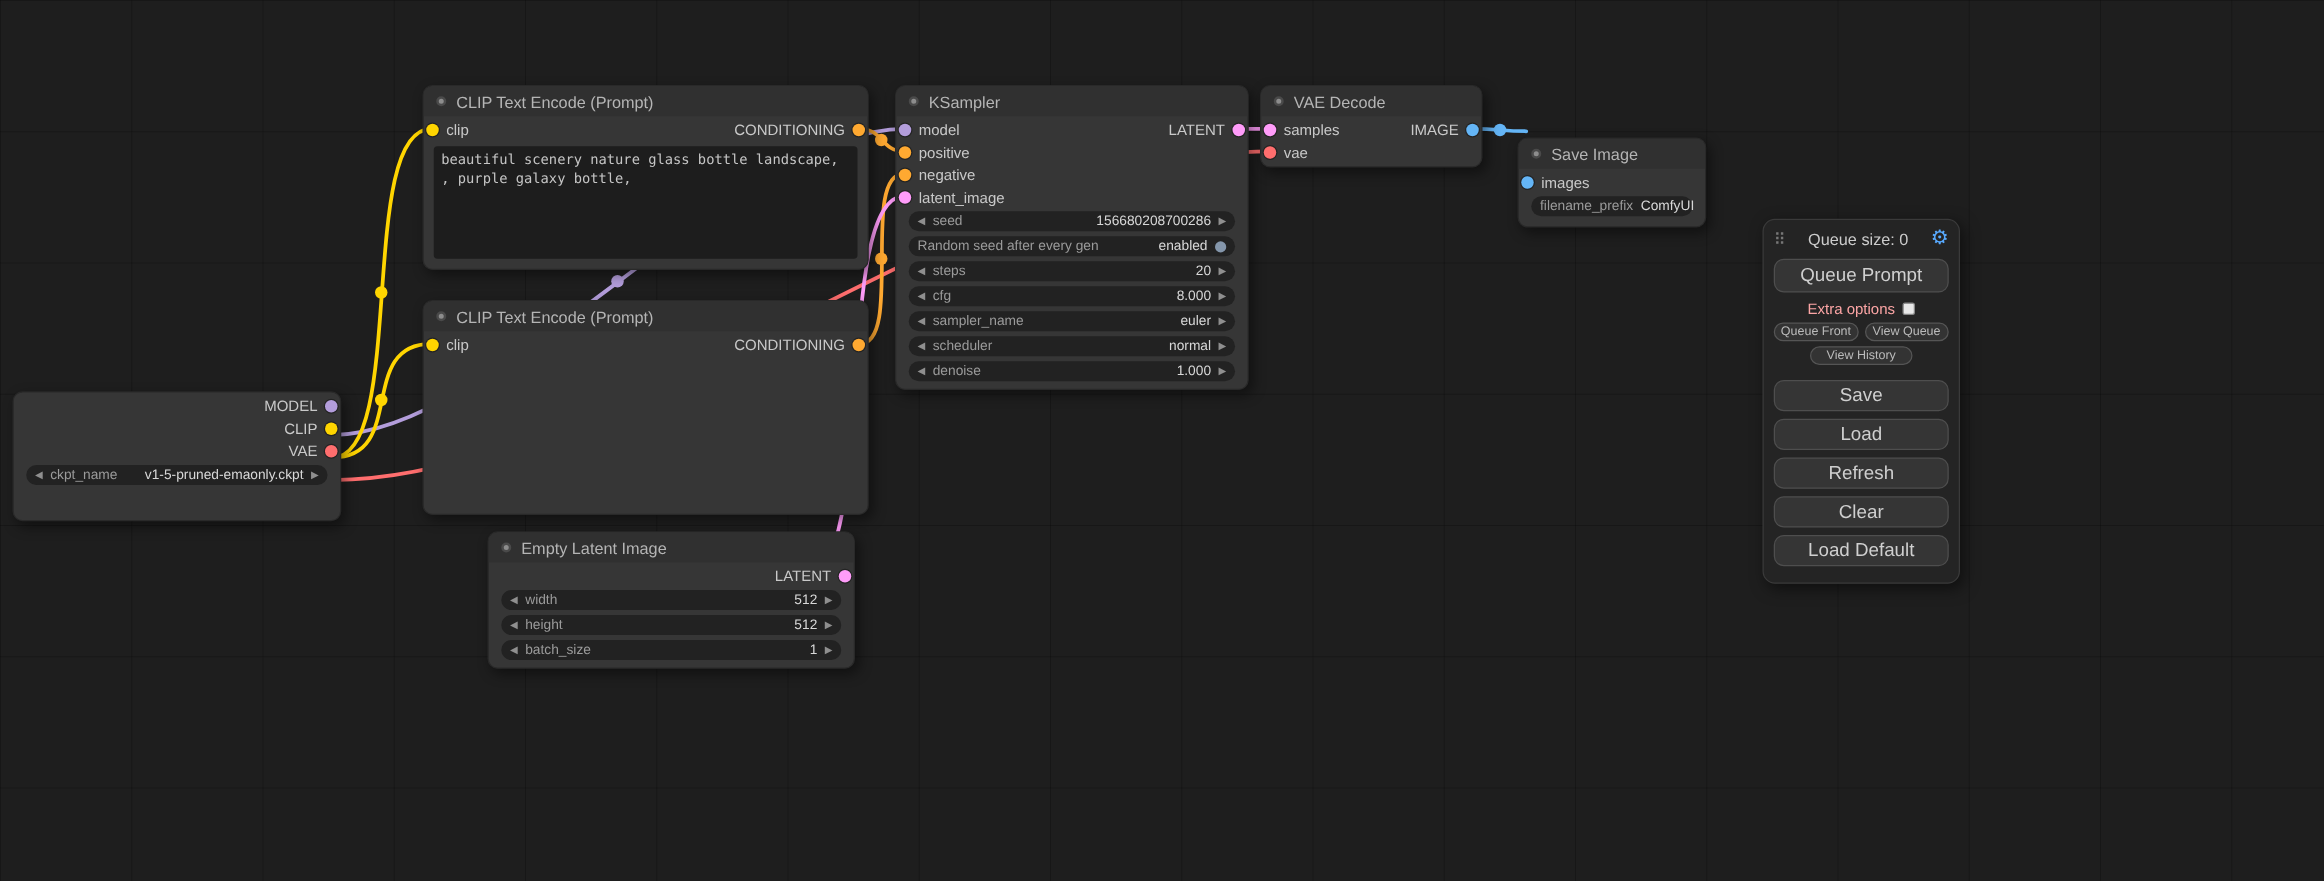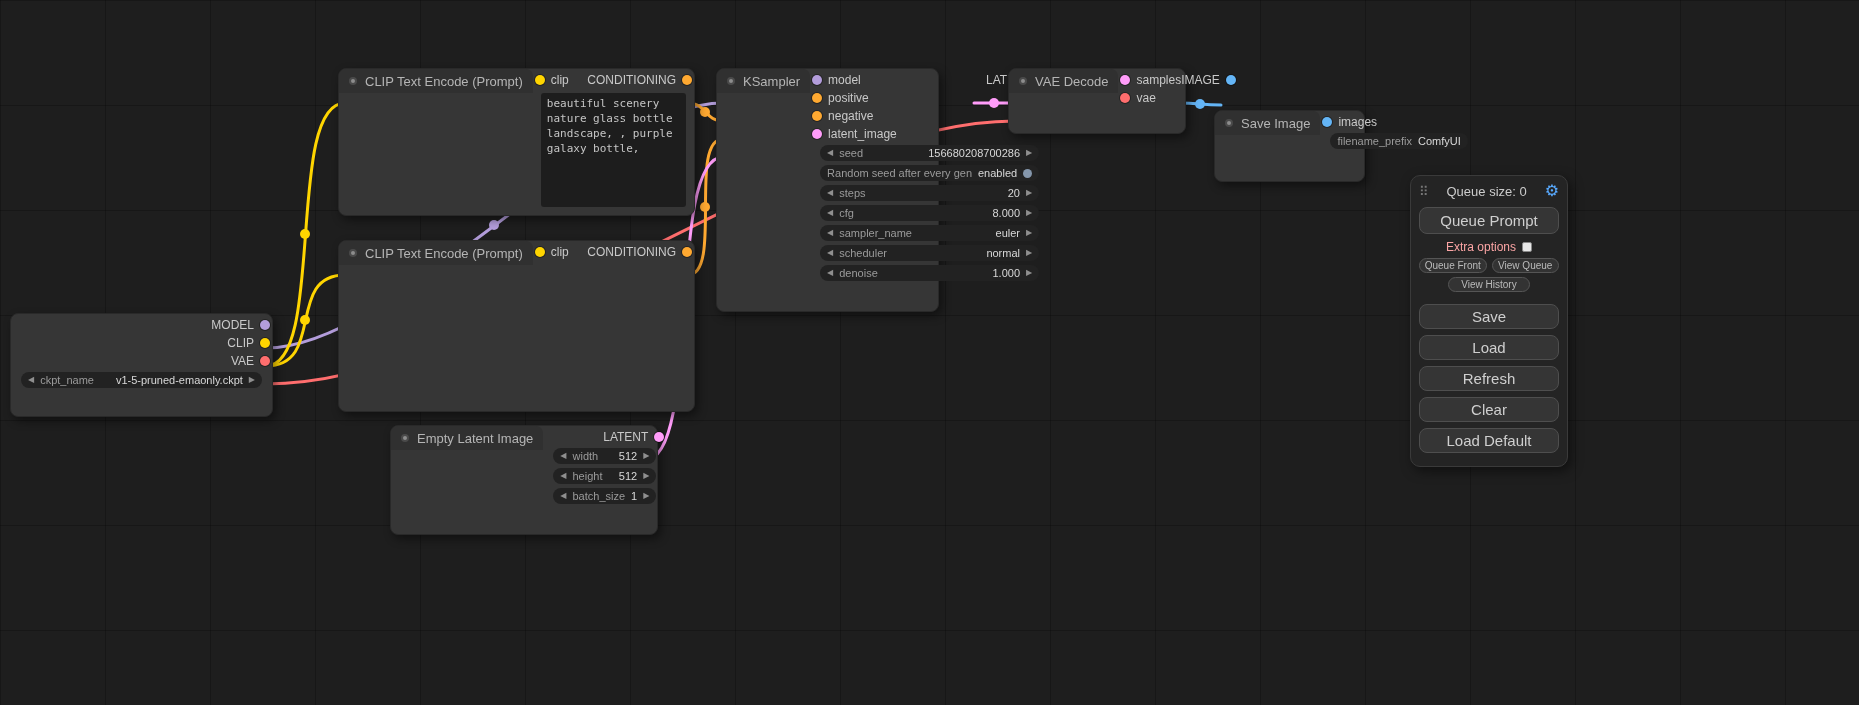--- a/index.html
+++ b/index.html
@@ -19,21 +19,21 @@
   #wires { position: absolute; left: 0; top: 0; z-index: 1; }
   .wire { fill: none; stroke-width: 3; stroke-linecap: round; }
 
   
   .node {
     position: absolute; z-index: 2;
     background: #363636;
     border: 1px solid #292929;
     border-radius: 8px;
     box-shadow: 3px 4px 10px rgba(0,0,0,0.45);
-    display: flex; flex-direction: row;
+    display: flex; flex-direction: column;
   }
   .node-title {
     flex: 0 0 24px; height: 24px;
     background: #303030;
     border-radius: 7px 7px 0 0;
     display: flex; align-items: center; gap: 8px;
     padding: 0 10px;
   }
   .collapse-dot {
     width: 8px; height: 8px; border-radius: 50%;
@@ -77,22 +77,22 @@
     padding: 4px 6px;
     font-family: "DejaVu Sans Mono", monospace;
     font-size: 11px; line-height: 1.35;
     color: #c5c5c5;
     white-space: pre-wrap; overflow: hidden;
   }
 
   #node-load-checkpoint { left: 10px;   top: 313px; width: 263px; height: 104px; }
   #node-clip-pos        { left: 338px;  top: 68px;  width: 357px; height: 148px; }
   #node-clip-neg        { left: 338px;  top: 240px; width: 357px; height: 172px; }
-  #node-empty-latent    { left: 390px;  top: 425px; width: 268px; height: 110px; }
-  #node-ksampler        { left: 716px;  top: 68px;  width: 223px; height: 244px; }
+  #node-empty-latent    { left: 390px;  top: 425px; width: 294px; height: 110px; }
+  #node-ksampler        { left: 716px;  top: 68px;  width: 283px; height: 244px; }
   #node-vae-decode      { left: 1008px; top: 68px;  width: 178px; height: 66px;  }
   #node-save-image      { left: 1214px; top: 70px;  width: 151px; height: 72px; margin-top: 40px;  }
 
   
   #menu {
     position: absolute; z-index: 3;
     left: 1410px; top: 175px; width: 158px;
     background: #242424;
     border: 1px solid #3a3a3a;
     border-radius: 10px;

